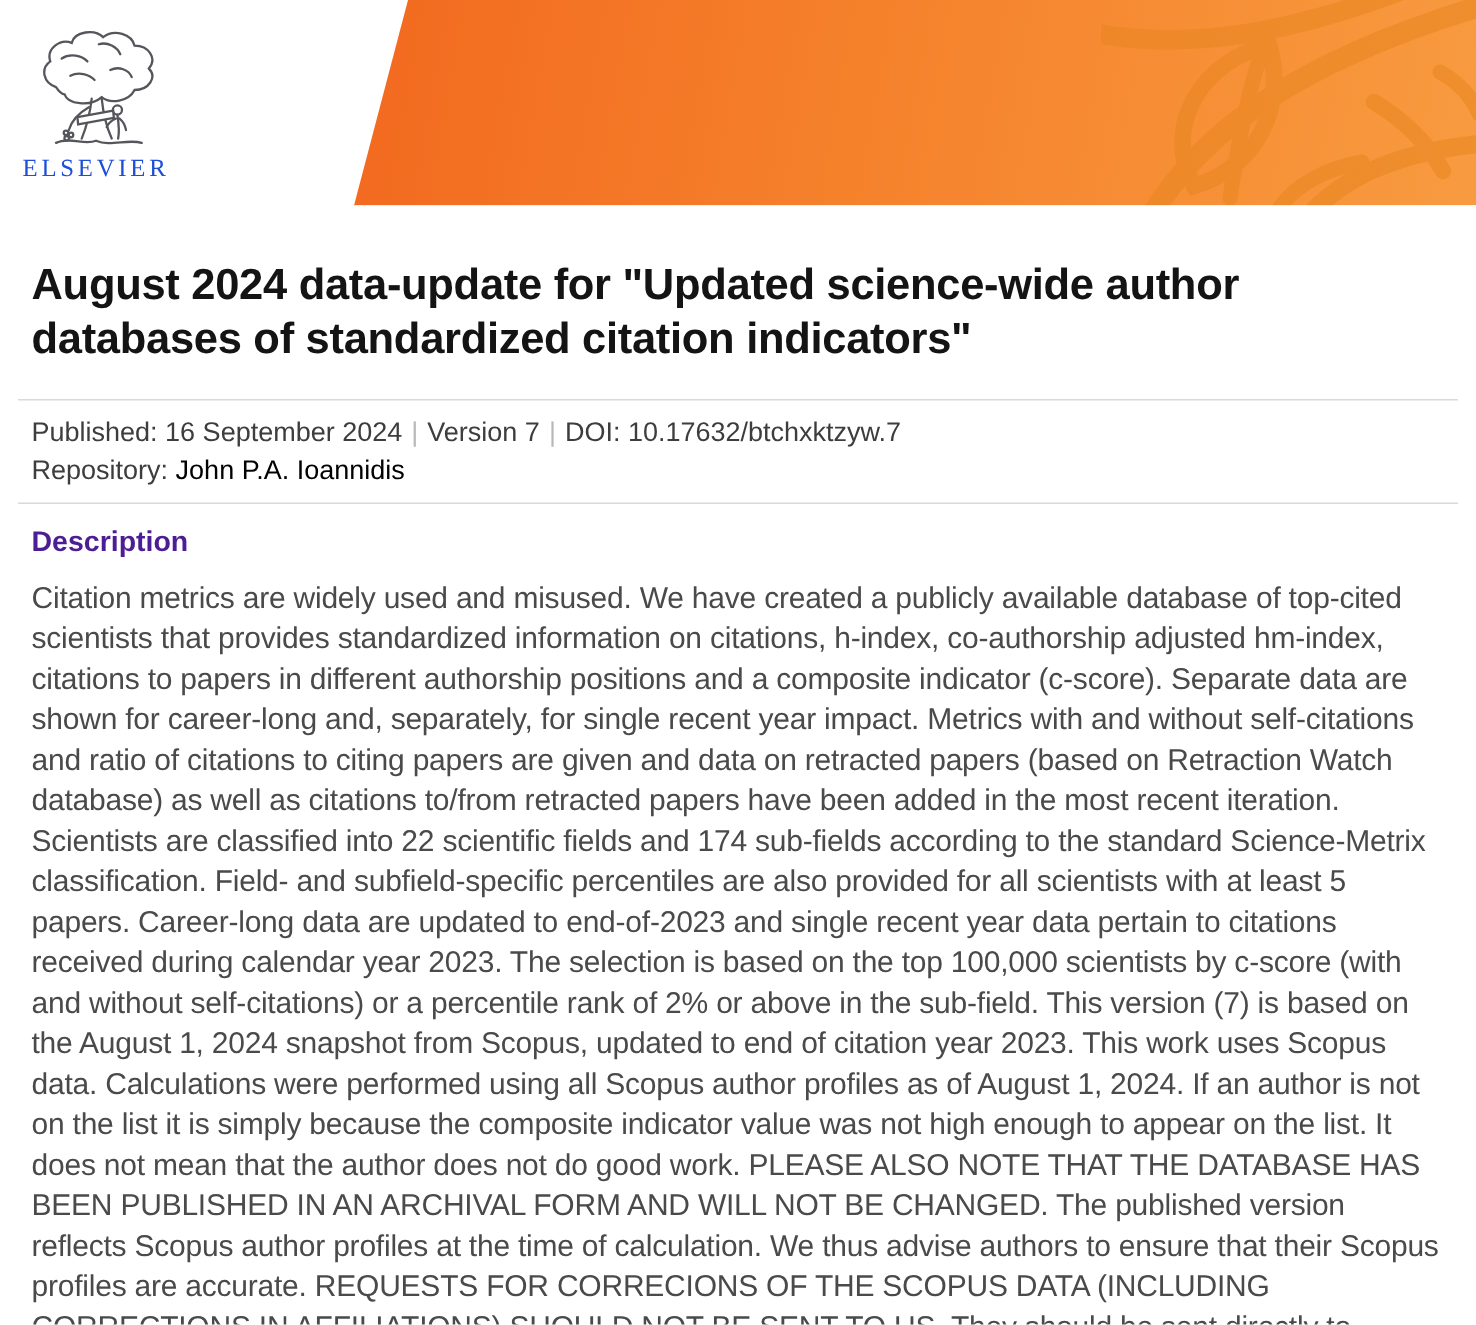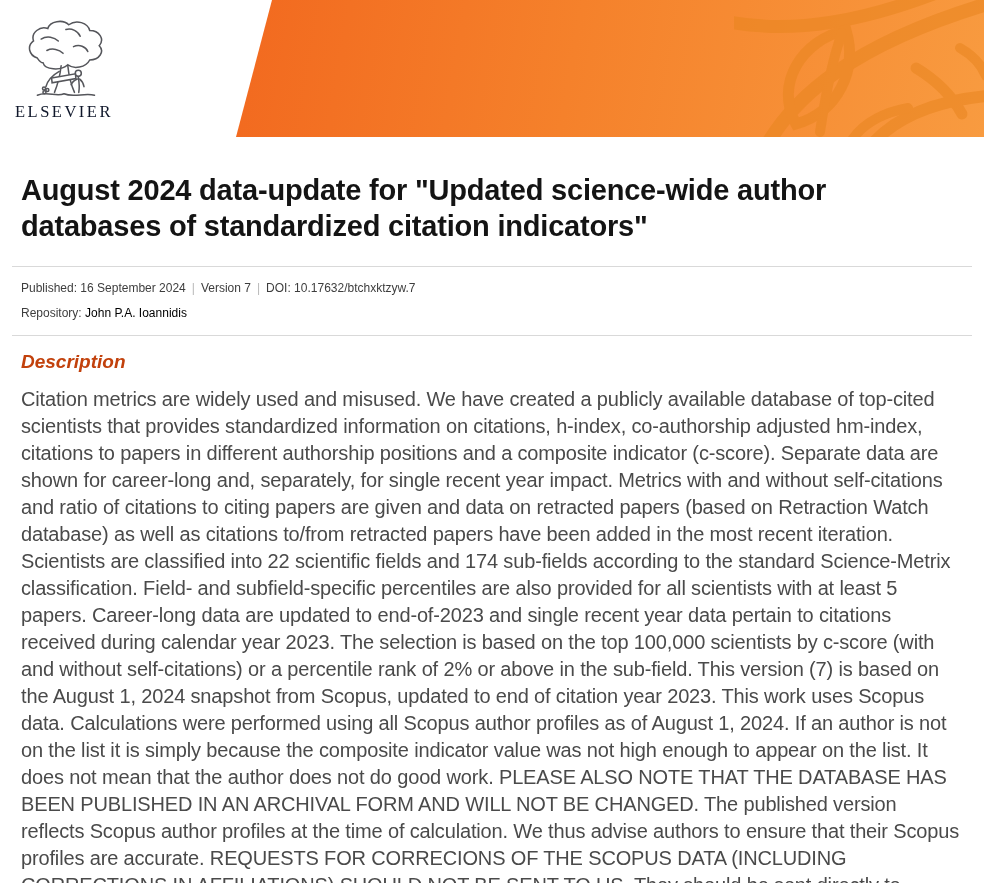--- a/index.html
+++ b/index.html
@@ -31,21 +31,21 @@
   .logo {
     position: absolute; top: 20px; left: 14px;
     width: 100px;
     text-align: center;
   }
   .tree-icon { display: block; margin: 0 auto; }
   .wordmark {
     margin-top: 2px;
     font-family: "Liberation Serif", "DejaVu Serif", serif;
     font-size: 16.5px; letter-spacing: 2.5px;
-    color: #0f172a; white-space: nowrap;
+    color: #1d4ed8; white-space: nowrap;
   }
 
   
   .content { padding: 0 21px; }
 
   .site-name {
     margin: 31px 0 0 0;
     font-size: 20.5px; font-weight: 400;
     color: #1c1d1f;
   }
@@ -57,30 +57,29 @@
     color: #141414;
     letter-spacing: -0.2px;
   }
 
   hr.rule {
     border: none; border-top: 1px solid #d9d9d9;
     margin: 21px -9px 0 -9px;
   }
   hr.rule2 { margin-top: 9px; }
 
-  .meta { margin-top: 9px; font-size: 12px; color: #3d3d3d; }
+  .meta { margin-top: 9px; font-size: 18px; color: #3d3d3d; }
   .meta-row { line-height: 25px; }
   .meta-sep { color: #b8b8b8; padding: 0 6px; }
   a.contributor-link { color: #000000; text-decoration: none; }
 
   h2.description-heading {
     margin: 15px 0 0 0;
     font-size: 19px; font-weight: 700;
-    color: #c2410c;
-    font-style: italic;
+    color: #4c1d95;
   }
 
   p.description-body {
     margin: 13px 0 0 0;
     max-width: 942px;
     font-size: 20px; line-height: 27px;
     letter-spacing: -0.15px;
     color: #4a4a4a;
     text-align: left;
   }

